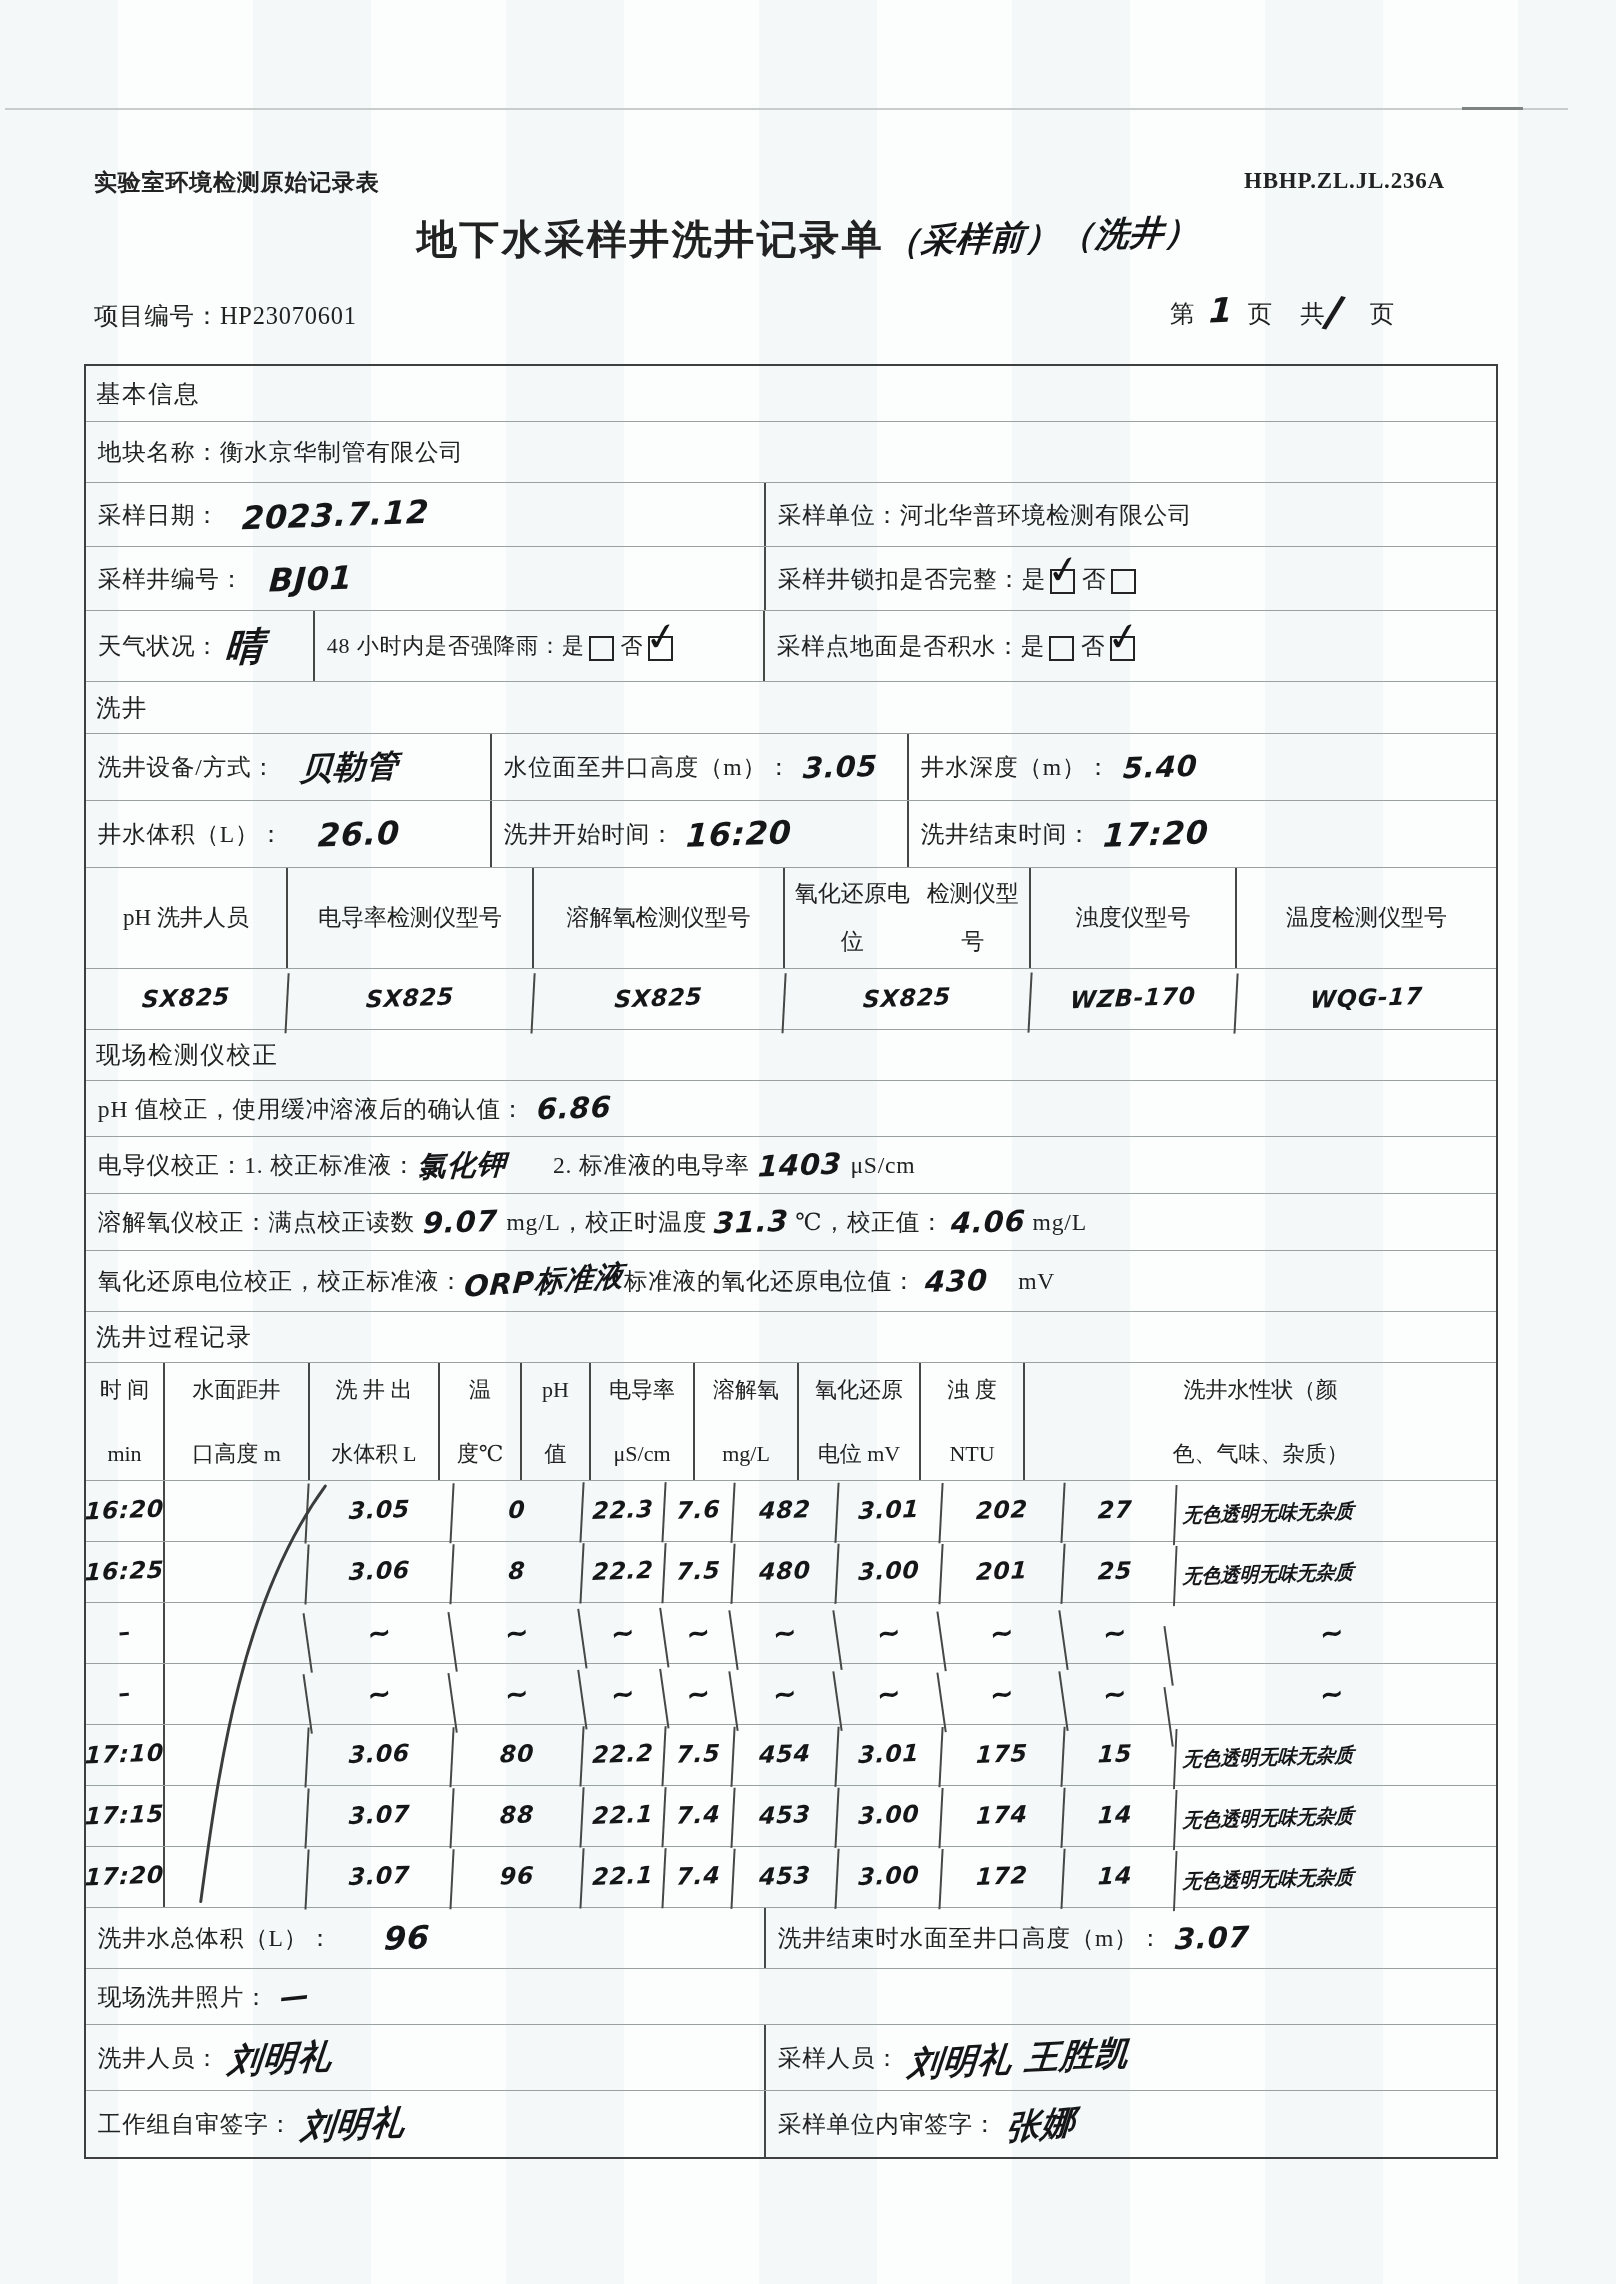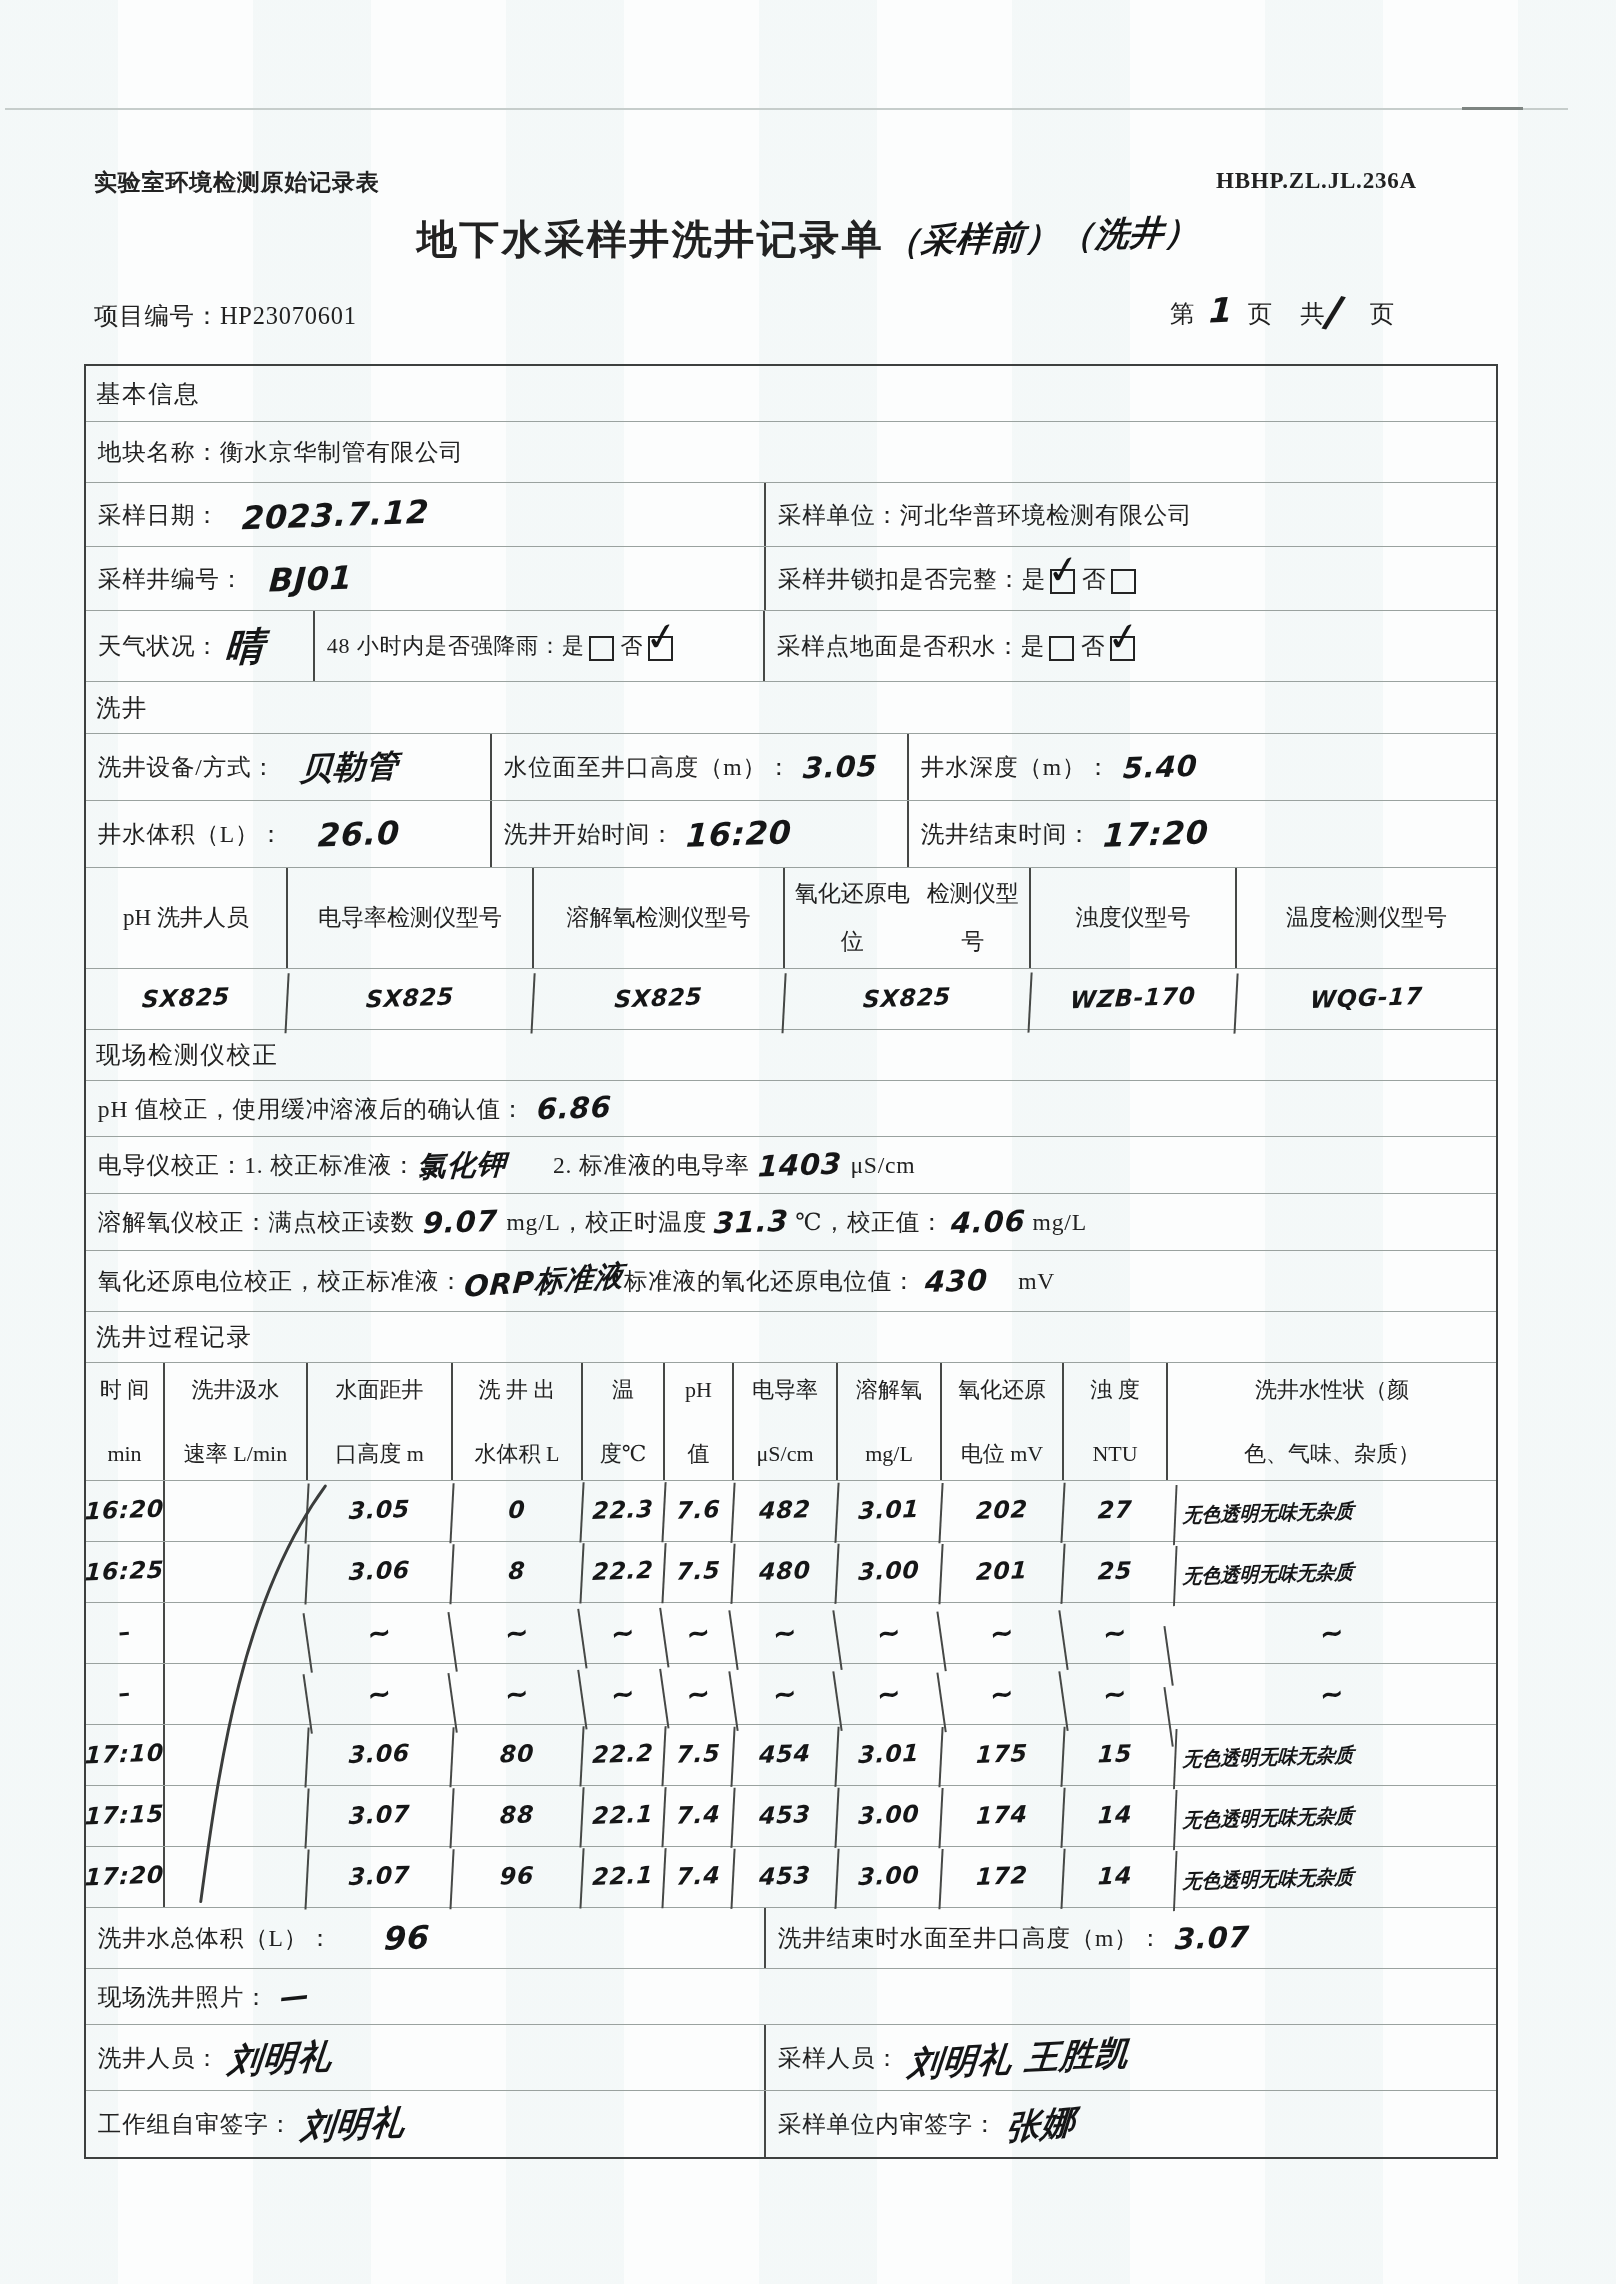--- a/index.html
+++ b/index.html
@@ -5,21 +5,21 @@
   html,body{margin:0;padding:0;background:#e8e8e8;}
   .page{position:relative;width:1616px;height:2284px;background:#fcfdfd;overflow:hidden;
         font-family:"Liberation Serif","DejaVu Serif",serif;color:#222;}
   .page::before{content:"";position:absolute;inset:0;
         background:repeating-linear-gradient(90deg,rgba(225,237,237,.30) 0 118px,rgba(255,255,255,0) 118px 253px);
         pointer-events:none;}
   .topline{position:absolute;left:5px;top:108px;width:1563px;height:1.7px;background:#c6cdcb;}
   .topline-dark{position:absolute;left:1462px;top:107px;width:61px;height:3.4px;background:#7d8481;}
 
   .lab-title{position:absolute;left:94px;top:167px;font-size:23px;font-weight:600;letter-spacing:0.8px;}
-  .form-code{position:absolute;left:1216px;top:168px;font-size:23px;font-weight:700;letter-spacing:0.8px;}
+  .form-code{position:absolute;left:1244px;top:168px;font-size:23px;font-weight:700;letter-spacing:0.8px;}
   .title-row{position:absolute;left:0;top:212px;width:100%;text-align:center;white-space:nowrap;}
   .main-title{font-size:40px;font-weight:800;letter-spacing:2.5px;display:inline-block;}
   .title-note{font-size:34px;margin-left:1.7px;vertical-align:5px;}
   .proj{position:absolute;left:94px;top:300px;font-size:24.4px;letter-spacing:0.8px;}
   .pageno{position:absolute;left:1170px;top:293px;font-size:24.4px;}
   .pageno > *{vertical-align:baseline;}
   .gong-wrap{position:relative;display:inline-block;margin-left:22px;}
   .slash{position:absolute;right:-17px;top:-11.8px;font-size:44px;font-weight:600;
          font-family:"DejaVu Sans",sans-serif;transform:rotate(14deg);display:inline-block;color:#1b1b1b;}
   .ye2{margin-left:39px;}
@@ -271,24 +271,20 @@
 
     <div class="row" style="height:51px">
       <div class="cell sec grow">洗井过程记录</div>
     </div>
 
     <div class="row" style="height:118px">
       <div class="cell ph-h" style="width:77px">
           <span>时 间</span>
           <span>min</span>
         </div>
-      <div class="cell ph-h" style="width:143px">
-          <span>洗井汲水</span>
-          <span>速率 L/min</span>
-        </div>
       <div class="cell ph-h" style="width:145px">
           <span>水面距井</span>
           <span>口高度 m</span>
         </div>
       <div class="cell ph-h" style="width:130px">
           <span>洗 井 出</span>
           <span>水体积 L</span>
         </div>
       <div class="cell ph-h" style="width:82px">
           <span>温</span>

